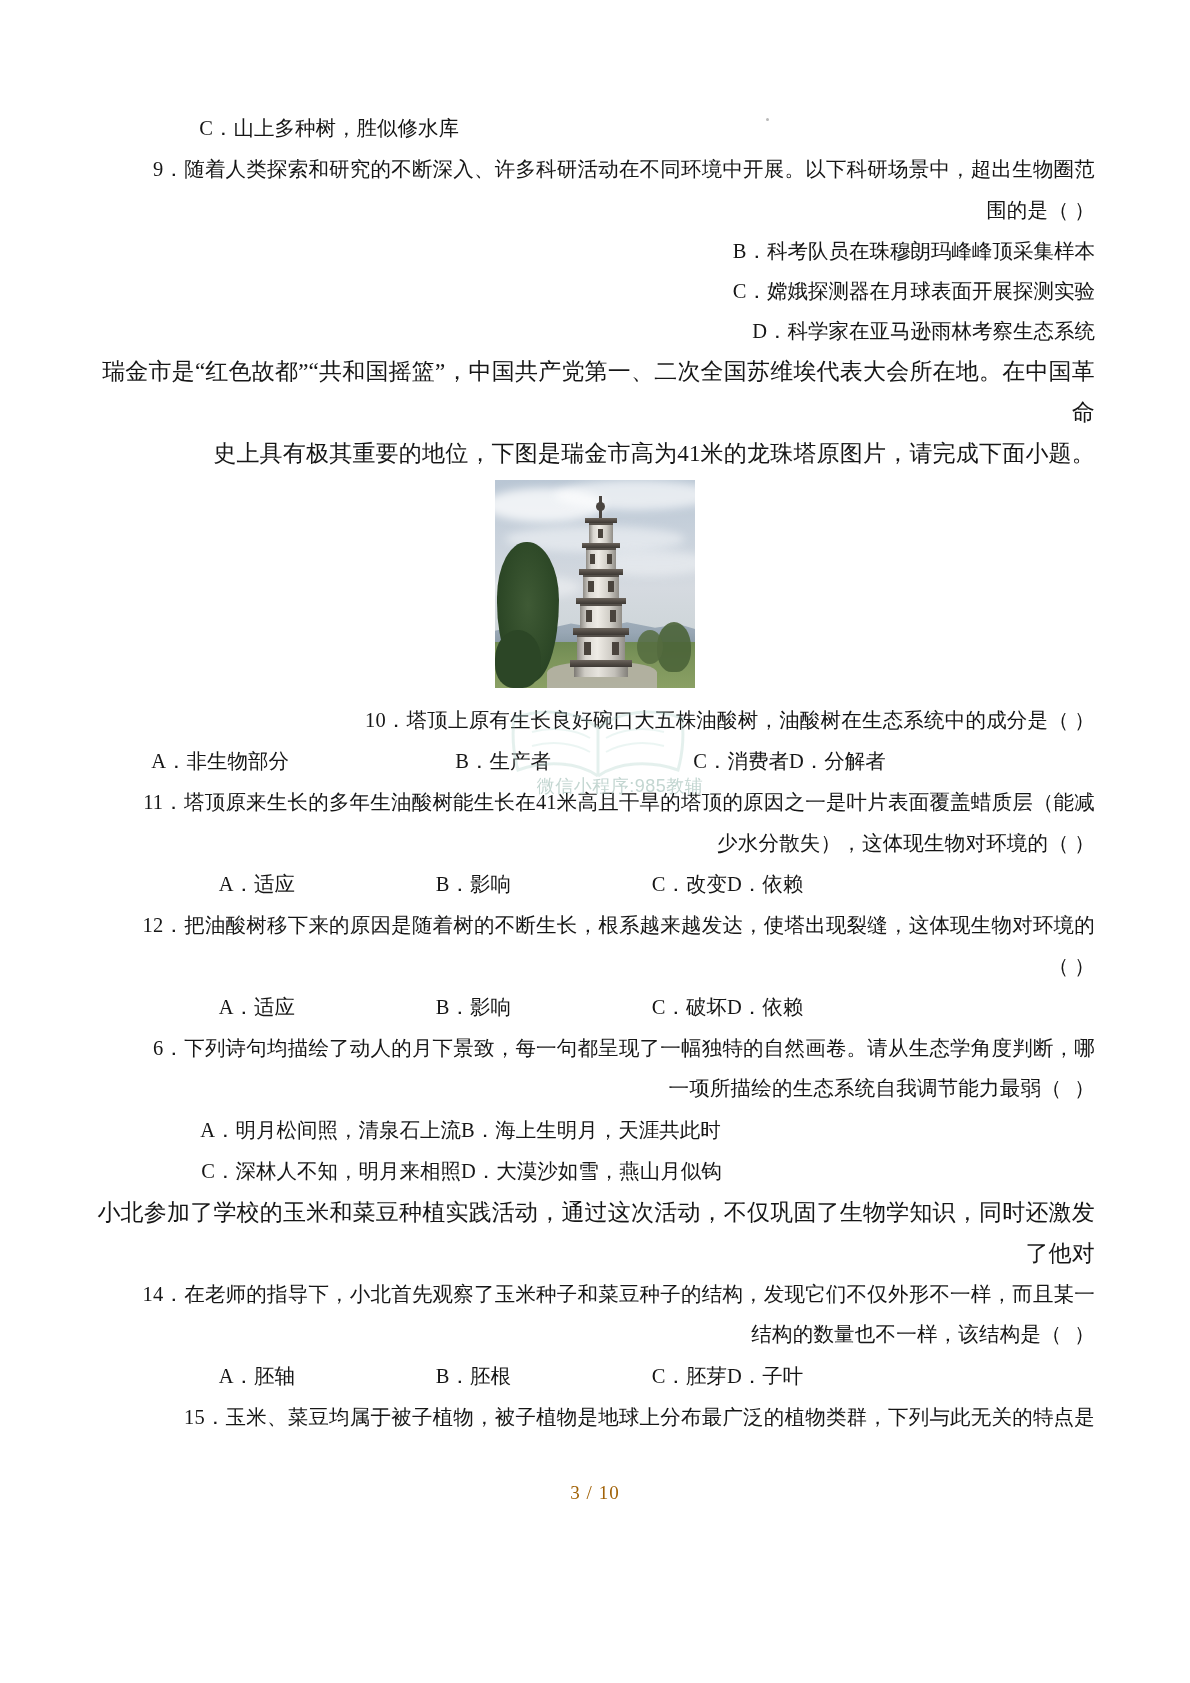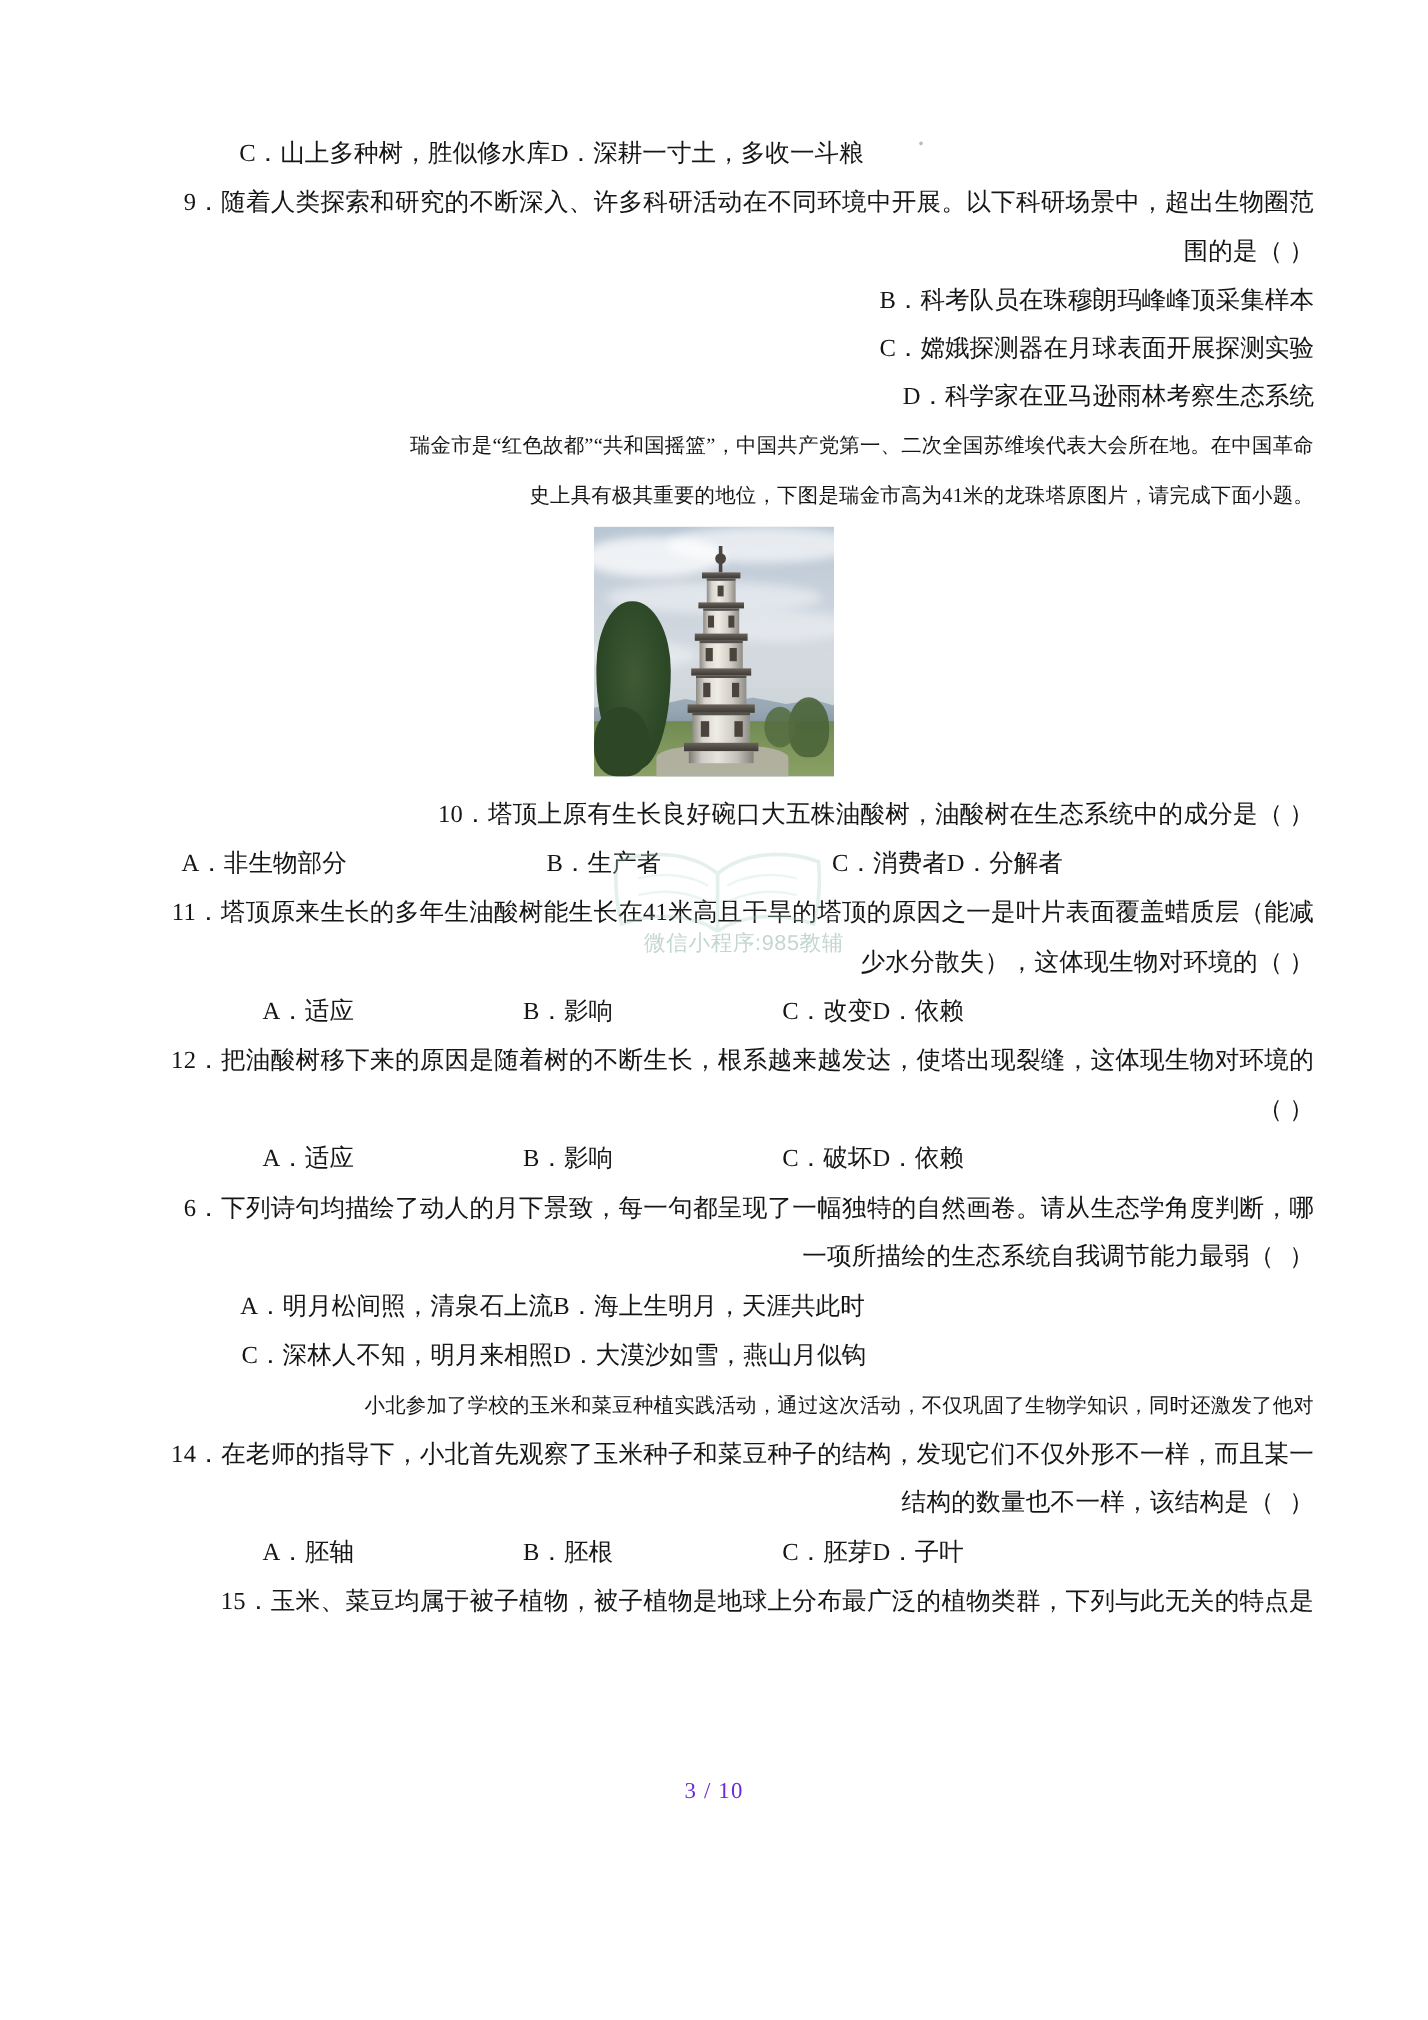--- a/index.html
+++ b/index.html
@@ -53,21 +53,21 @@
     white-space: pre;
   }
   .sub-line {
     padding-left: 34px;
     font-size: 20.5px;
     line-height: 40px;
     white-space: pre;
     color: #161616;
   }
   .para {
-    font-size: 17px;
+    font-size: 23px;
     line-height: 41px;
     letter-spacing: 0.2px;
     color: #161616;
   }
   .indent-cont {
     padding-left: 34px;
     font-family: Liberation Mono, monospace;
   }
 
   
@@ -226,36 +226,35 @@
 
   
   .footer {
     position: absolute;
     left: 0;
     top: 1482px;
     width: 1190px;
     text-align: center;
     font-size: 19px;
     font-family: "Liberation Serif", serif;
-    color: #6d28d9;
+    color: #a16207;
     letter-spacing: 1px;
   }
 </style>
 </head>
 <body>
 
 <div class="page">
 
   <div class="speck"></div>
 
   <div class="content">
 
     <div class="opt-row">
       <span class="opt" style="width:330px">C．山上多种树，胜似修水库</span>
-      <span class="opt">D．深耕一寸土，多收一斗粮</span>
     </div>
 
     <div class="qline stem">9．随着人类探索和研究的不断深入、许多科研活动在不同环境中开展。以下科研场景中，超出生物圈范</div>
     <div class="qline cont">围的是（      ）</div>
     <div class="sub-line">B．科考队员在珠穆朗玛峰峰顶采集样本</div>
     <div class="sub-line">C．嫦娥探测器在月球表面开展探测实验</div>
     <div class="sub-line">D．科学家在亚马逊雨林考察生态系统</div>
 
     <div class="para"><span>瑞金市是“红色故都”“共和国摇篮”，中国共产党第一、二次全国苏维埃代表大会所在地。在中国革命</span></div>
     <div class="para"><span>史上具有极其重要的地位，下图是瑞金市高为41米的龙珠塔原图片，请完成下面小题。</span></div>

